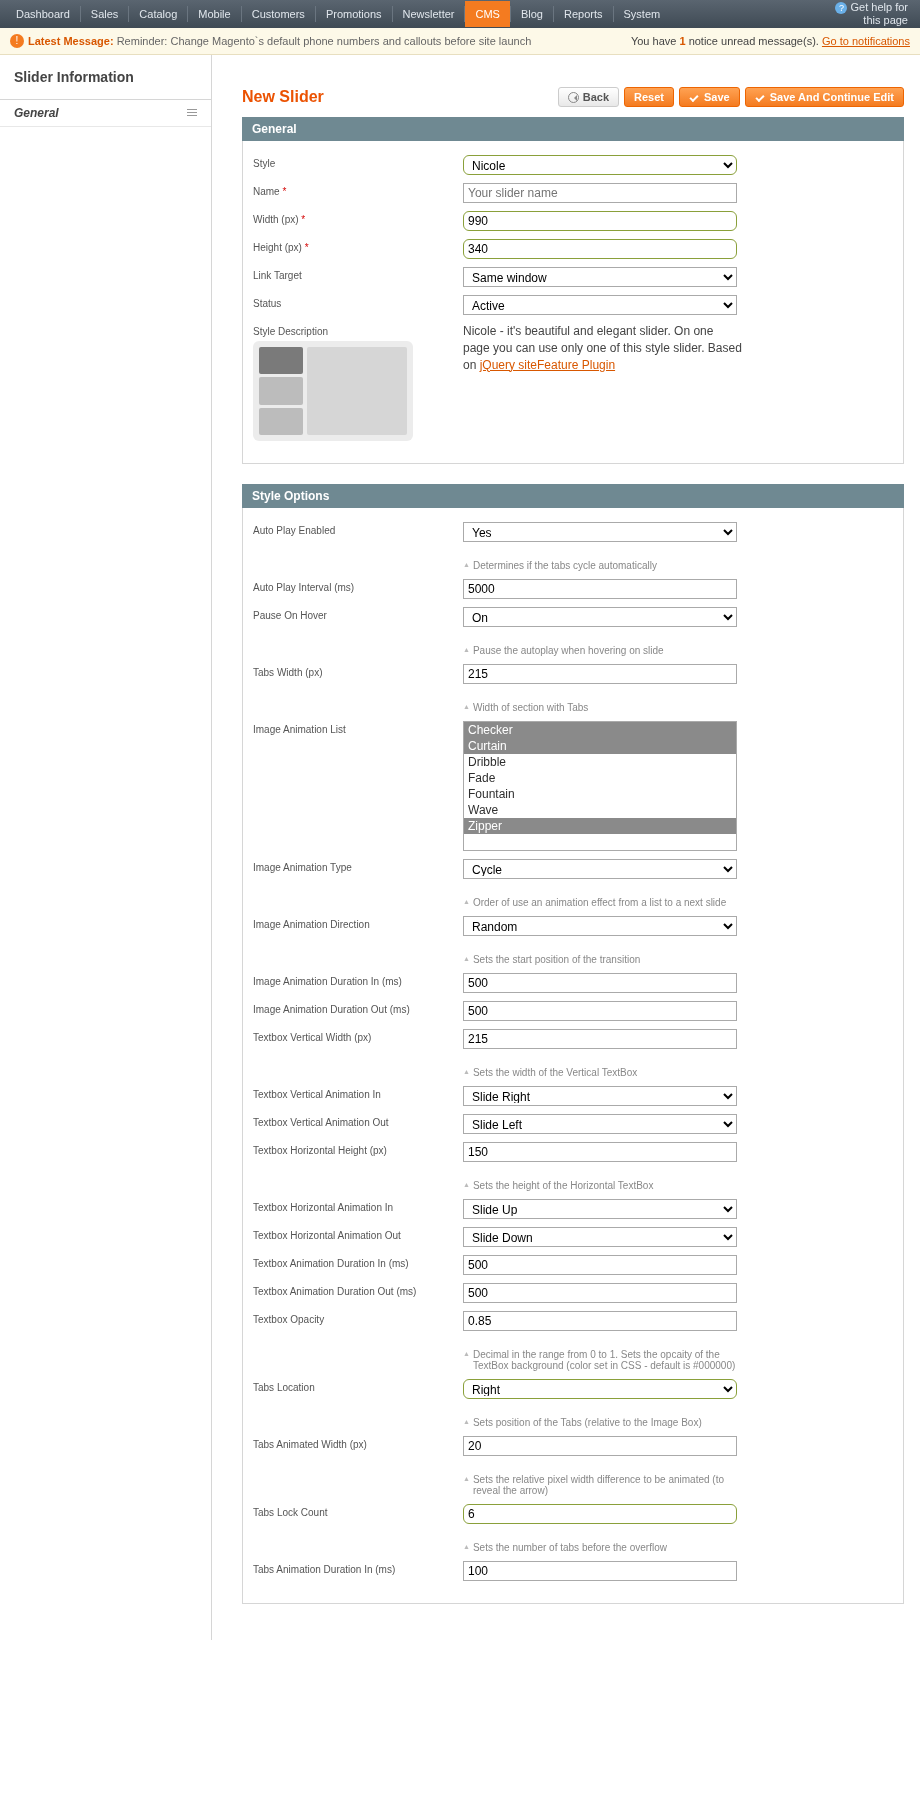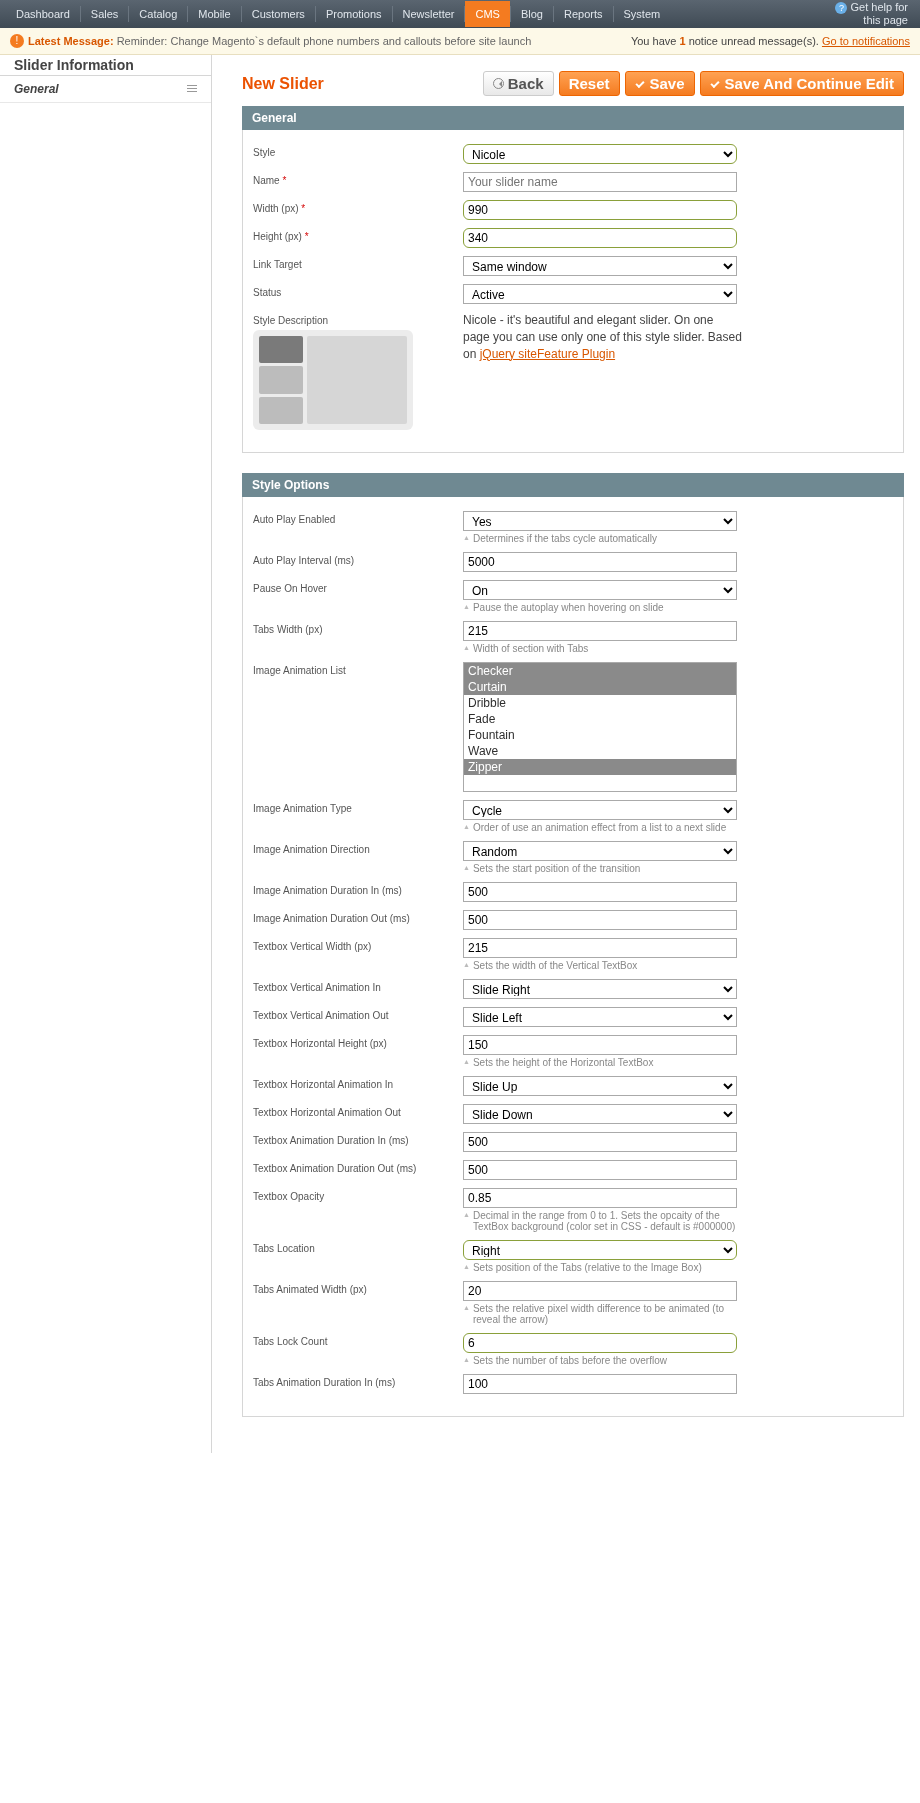--- a/index.html
+++ b/index.html
@@ -11,44 +11,44 @@
 .nav .help { margin-left:auto; text-align:right; color:#e0e6ec; font-size:11px; padding:2px 6px; line-height:13px; }
 .helpic { display:inline-block; width:12px; height:12px; border-radius:50%; background:#6ab0e8; color:#fff; text-align:center; line-height:12px; font-size:9px; vertical-align:middle; }
 .msg { background:#fdf9e8; border-bottom:1px solid #e8dfc0; padding:6px 10px; font-size:11px; display:flex; align-items:center; }
 .msg .ico { display:inline-block; width:14px; height:14px; border-radius:50%; background:#f47b20; color:#fff; text-align:center; line-height:14px; font-size:10px; margin-right:4px; }
 .msg b { color:#d85700; font-weight:bold; }
 .msg .txt { color:#666; }
 .msg .right { margin-left:auto; color:#444; }
 .msg .right a { color:#d85700; text-decoration:underline; }
 .main { display:flex; }
 .side { width:212px; border-right:1px solid #d6d6d6; }
-.side h3 { padding:2px 14px; font-size:14px; font-weight:bold; color:#444; border-bottom:1px solid #d6d6d6; }
+.side h3 { padding:14px 14px; font-size:14px; font-weight:bold; color:#444; border-bottom:1px solid #d6d6d6; }
 .side .tab { padding:6px 14px; background:#fff; border-bottom:1px solid #e8e8e8; font-style:italic; font-weight:bold; color:#444; display:flex; align-items:center; }
 .side .tab .tico { margin-left:auto; width:10px; height:8px; background:linear-gradient(#999 50%,transparent 50%) 0 0/100% 3px; }
-.content { flex:1; padding:16px 16px 16px 30px; }
+.content { flex:1; padding:32px 16px 16px 30px; }
 .chead { display:flex; align-items:center; margin-bottom:10px; }
 .chead h2 { color:#eb5202; font-size:16px; font-weight:bold; }
 .btns { margin-left:auto; display:flex; gap:5px; }
-.btn { border:1px solid #ccc; border-radius:3px; padding:3px 9px; font-size:15px; font-weight:bold; cursor:pointer; display:inline-flex; align-items:center; gap:4px; color:#555; background:linear-gradient(#fff,#e8e8e8); }
+.btn { border:1px solid #ccc; border-radius:3px; padding:3px 9px; font-size:11px; font-weight:bold; cursor:pointer; display:inline-flex; align-items:center; gap:4px; color:#555; background:linear-gradient(#fff,#e8e8e8); }
 .btn.orange { background:linear-gradient(#ffa253,#f47b20); border-color:#ed6502; color:#fff; }
 .btn .bi { display:inline-block; width:11px; height:11px; }
 .bi-back { border:1px solid #888; border-radius:50%; position:relative; }
 .bi-back::after { content:""; position:absolute; left:2px; top:2px; border:3px solid transparent; border-right-color:#888; }
 .bi-check { position:relative; }
 .bi-check::after { content:""; position:absolute; left:1px; top:3px; width:6px; height:3px; border-left:2px solid #fff; border-bottom:2px solid #fff; transform:rotate(-45deg); }
 .section { margin-bottom:20px; }
 .shead { background:#6f8992; color:#fff; padding:5px 10px; font-weight:bold; font-size:12px; }
 .sbody { padding:14px 10px; border:1px solid #d6d6d6; border-top:none; }
 .row { display:flex; margin-bottom:8px; }
 .row .lbl { width:210px; padding-top:3px; color:#555; font-size:10px; }
 .row .lbl .req { color:#d40707; }
 .row .fld { flex:1; }
 .row input[type=text], .row select { width:274px; border:1px solid #aaa; padding:2px 4px; font-size:12px; height:20px; background:#fff; }
 .row select { background:#fff; }
-.row .hint { font-size:10px; color:#888; margin-top:2px; display:flex; align-items:flex-start; gap:3px; max-width:280px; }
+.row .hint { font-size:10px; color:#888; margin-top:18px; display:flex; align-items:flex-start; gap:3px; max-width:280px; }
 .row .hint::before { content:"▲"; font-size:7px; color:#bbb; margin-top:1px; }
 .row .desc { font-size:12px; color:#444; max-width:280px; line-height:1.4; }
 .row .desc a { color:#d85700; text-decoration:underline; }
 .circ input, .circ select { border:1px solid #8aa03a !important; border-radius:6px; }
 .multisel { width:274px; height:130px; border:1px solid #aaa; overflow-y:scroll; font-size:12px; background:#fff; }
 .multisel .opt { padding:1px 4px; cursor:pointer; }
 .multisel .opt.sel { background:#8a8a8a; color:#fff; }
 .preview { width:160px; height:100px; background:#ececec; border-radius:6px; padding:6px; display:flex; gap:4px; margin-top:4px; }
 .preview .p1 { width:44px; display:flex; flex-direction:column; gap:3px; }
 .preview .p1 div { height:28px; background:#bcbcbc; border-radius:2px; }

